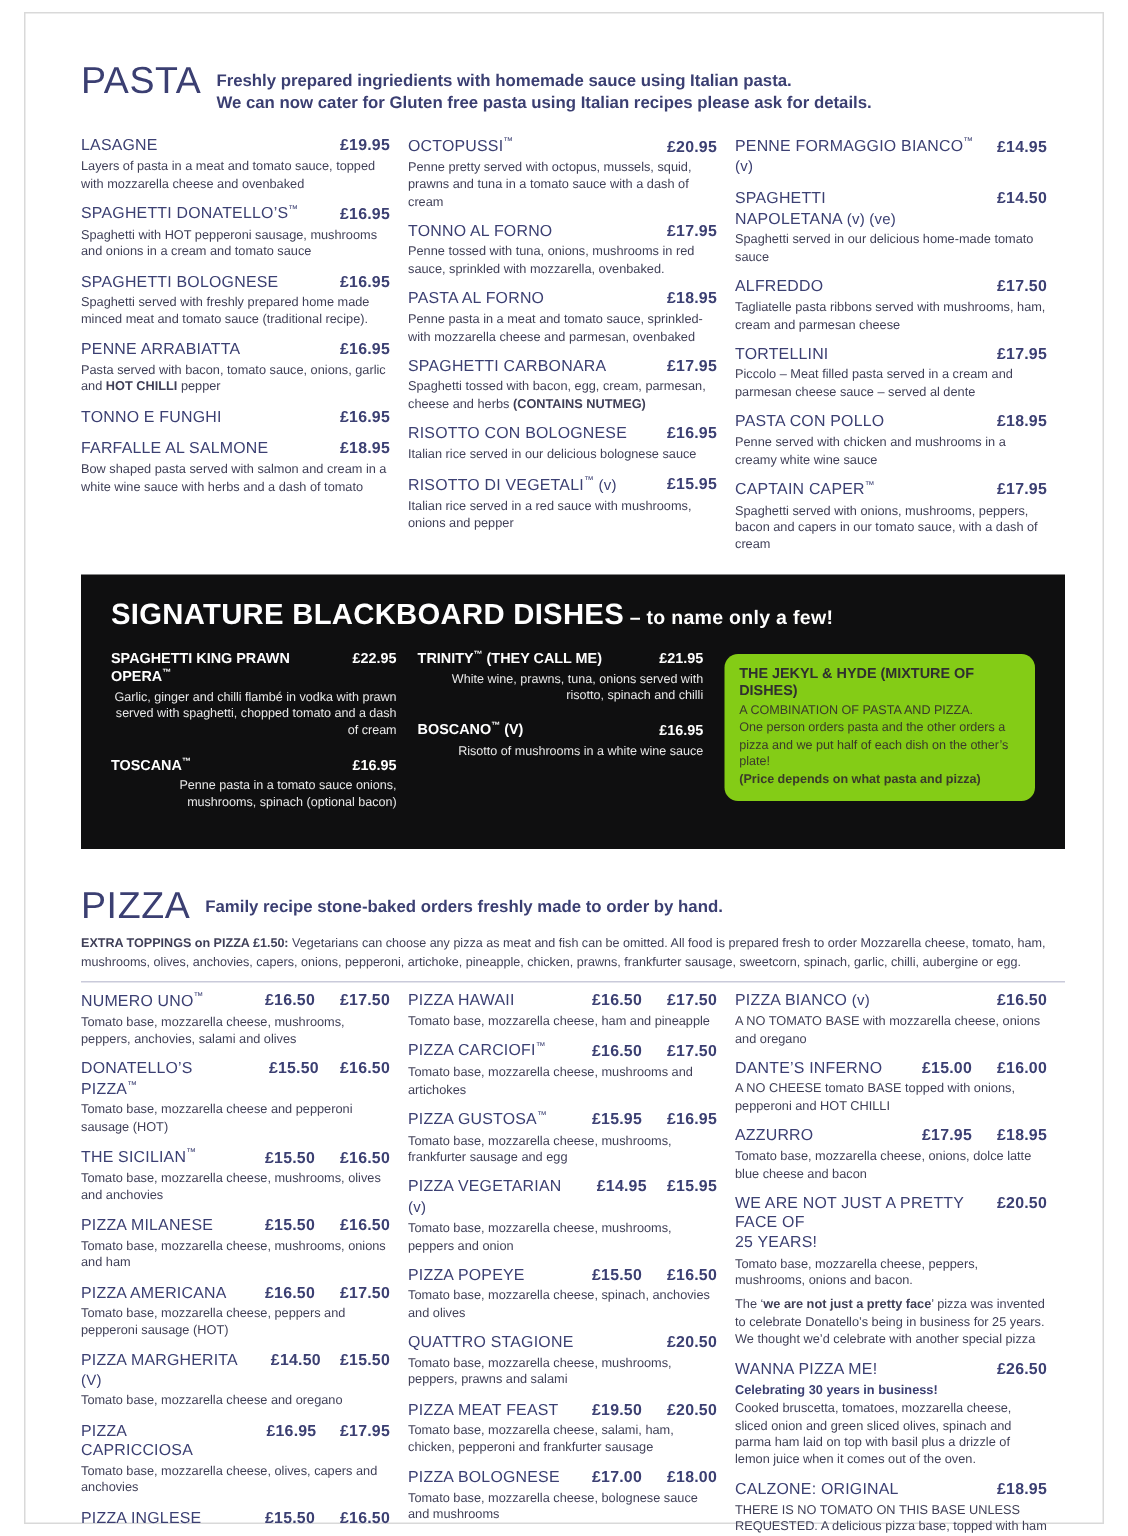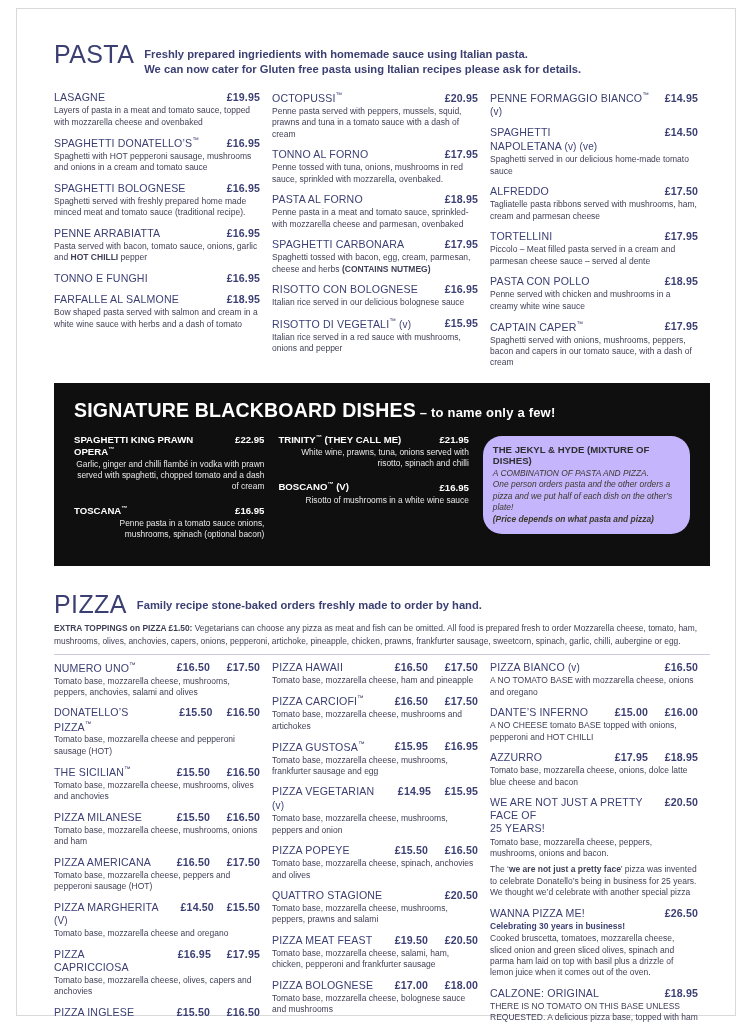--- a/index.html
+++ b/index.html
@@ -76,27 +76,27 @@
   .bb-col.c3 { width:222px; padding-right:0; }
   .bb-item { margin-bottom:12px; }
   .bb-head {
     display:flex; align-items:baseline;
     font-size:9.6px; font-weight:700; color:#fff; line-height:1.25;
   }
   .bb-head sup { font-size:6px; vertical-align:super; }
   .bb-price { font-weight:700; white-space:nowrap; }
   .bb-desc { font-size:8.4px; line-height:1.34; color:#e8e8e8; margin-top:1px; font-weight:400;text-align:right;}
   .jekyll {
-    background:#c4b5fd; color:#2d2d2d;
-    border-radius:19px;
+    background:#84cc16; color:#2d2d2d;
+    border-radius:9px;
     padding:8px 10px 9px 10px;
     margin-top:2px;
   }
   .jekyll h4 { font-size:9.6px; font-weight:700; color:#2f2f2f; margin-bottom:2px; }
-  .jekyll p { font-size:8.4px; line-height:1.36; color:#3a3a2a;font-style:italic; }
+  .jekyll p { font-size:8.4px; line-height:1.36; color:#3a3a2a; }
   .jekyll p.cap { font-weight:400; }
   .jekyll p.bold { font-weight:700; }
 
   
   .pizza-head { margin-top:26px; }
   .toppings {
     font-size:8.4px; line-height:1.45; color:#3f3f57;
     margin-top:5px; margin-bottom:7px;
   }
   .toppings b { font-weight:700; }
@@ -171,21 +171,21 @@
             <div class="item-desc">Bow shaped pasta served with salmon and cream in a white wine sauce with herbs and a dash of tomato</div>
           </div>
         </div>
         <div class="col c2">
           <div class="item">
             <div class="item-head">
               <span class="item-name">OCTOPUSSI<sup>™</sup></span>
               <span class="spacer"></span>
               <span class="price">£20.95</span>
             </div>
-            <div class="item-desc">Penne pasta served with peppers, mussels, squid, prawns and tuna in a tomato sauce with a dash of cream</div>
+            <div class="item-desc">Penne pretty served with octopus, mussels, squid, prawns and tuna in a tomato sauce with a dash of cream</div>
           </div>
           <div class="item">
             <div class="item-head">
               <span class="item-name">TONNO AL FORNO</span>
               <span class="spacer"></span>
               <span class="price">£17.95</span>
             </div>
             <div class="item-desc">Penne tossed with tuna, onions, mushrooms in red sauce, sprinkled with mozzarella, ovenbaked.</div>
           </div>
           <div class="item">

